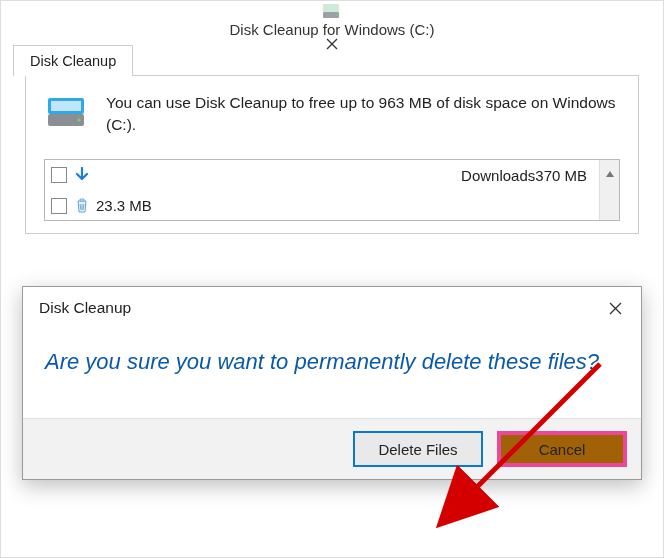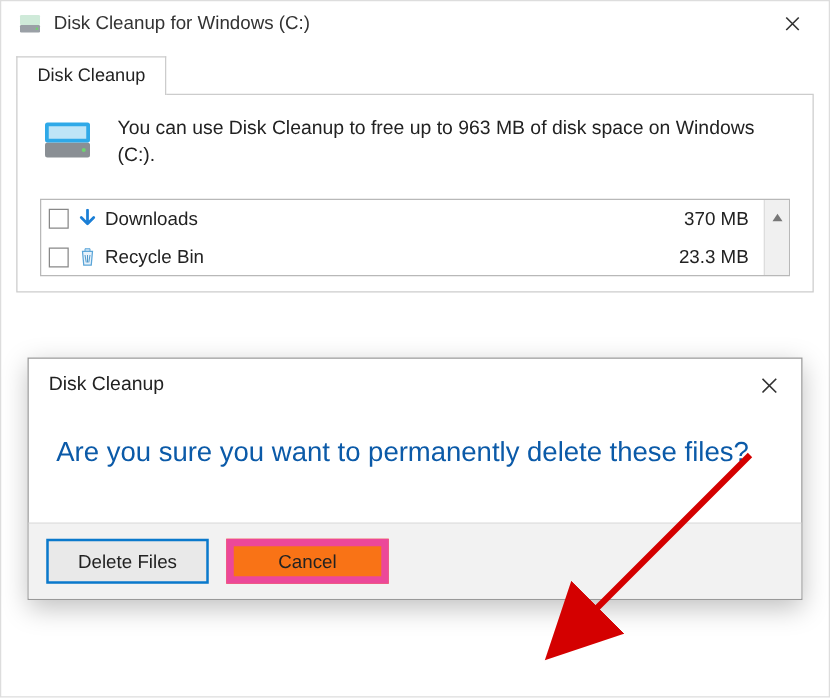--- a/index.html
+++ b/index.html
@@ -1,55 +1,55 @@
 <!DOCTYPE html>
 <html><head>
 <meta charset="utf-8">
 <style>
 * { box-sizing: border-box; margin: 0; padding: 0; font-family: "Segoe UI", Tahoma, sans-serif; }
 body { width: 664px; height: 558px; background: #fff; position: relative; overflow: hidden; }
 
 
 .main-window { width: 664px; height: 558px; border: 1px solid #ddd; background: #fff; position: relative; }
-.titlebar { height: 35px; display: flex; align-items: center; padding: 0 6px; }
+.titlebar { height: 35px; display: flex; align-items: center; padding: 0 6px; flex-direction: column; }
 .titlebar .icon { width: 22px; height: 22px; margin: 0 8px 0 6px; display: flex; align-items: center; justify-content: center; }
 .titlebar .title { flex: 1; font-size: 15px; color: #333; }
 .titlebar .close { width: 46px; height: 30px; display: flex; align-items: center; justify-content: center; font-size: 16px; color: #333; cursor: pointer; }
 
 .tab-strip { margin: 8px 0 0 12px; display: flex; }
 .tab { border: 1px solid #ccc; border-bottom: none; background: #fff; padding: 7px 16px; font-size: 14.5px; color: #222; position: relative; top: 1px; }
 
-.tab-panel { margin: 0 12px; border: 1px solid #ccc; padding: 16px 18px 12px 18px; background: #fff; }
+.tab-panel { margin: 0 24px; border: 1px solid #ccc; padding: 16px 18px 12px 18px; background: #fff; }
 
 .info-row { display: flex; gap: 16px; margin-bottom: 24px; }
 .drive-icon { width: 46px; height: 40px; flex: 0 0 46px; }
 .info-text { font-size: 15.5px; color: #222; line-height: 1.4; }
 
 .files-label { font-size: 15px; color: #222; margin-bottom: 6px; }
 
 .file-listbox { border: 1px solid #b8b8b8; height: 62px; display: flex; background: #fff; }
 .file-rows { flex: 1; }
-.file-row { display: flex; align-items: center; height: 30px; padding: 0 6px; }
+.file-row { display: flex; align-items: center; height: 30px; padding: 0 6px; text-align: right; }
 .file-row + .file-row { border-top: 1px solid transparent; }
 .chk { width: 16px; height: 16px; border: 1px solid #888; margin-right: 6px; background: #fff; }
 .row-icon { width: 18px; height: 18px; margin-right: 5px; display: flex; align-items: center; justify-content: center; }
 .row-name { flex: 1; font-size: 15px; color: #222; }
 .row-size { font-size: 15px; color: #222; padding-right: 6px; }
 .scrollbar { width: 20px; background: #f0f0f0; display: flex; flex-direction: column; border-left: 1px solid #ddd; }
 .scroll-up { height: 28px; display: flex; align-items: center; justify-content: center; font-size: 12px; color: #555; }
 
 
 .dialog { position: absolute; left: 22px; top: 286px; width: 620px; background: #fff; border: 1px solid #999; box-shadow: 0 6px 20px rgba(0,0,0,0.25); }
 .dialog-titlebar { height: 42px; display: flex; align-items: center; padding: 0 4px 0 16px; }
 .dialog-titlebar .dtitle { flex: 1; font-size: 15.5px; color: #222; }
 .dialog-titlebar .dclose { width: 44px; height: 30px; display: flex; align-items: center; justify-content: center; font-size: 17px; color: #333; cursor: pointer; }
-.dialog-body { padding: 16px 39px 40px 22px; }
+.dialog-body { padding: 16px 39px 40px 22px; font-style: italic; }
 .dialog-body .msg { font-size: 22px; color: #0b5aa8; line-height: 1.5; }
-.dialog-buttons { background: #f2f2f2; padding: 12px 14px; display: flex; gap: 14px; border-top: 1px solid #e0e0e0; }
-.btn { min-width: 130px; height: 36px; border: 6px solid #ec4899; background: #f97316; font-size: 15px; color: #222; cursor: pointer; }
+.dialog-buttons { background: #f2f2f2; padding: 12px 14px; display: flex; justify-content: flex-end; gap: 14px; border-top: 1px solid #e0e0e0; }
+.btn { min-width: 130px; height: 36px; border: 4px solid #ec4899; background: #a16207; font-size: 15px; color: #222; cursor: pointer; }
 .btn.primary { border: 2px solid #0a79cc; background: #e9e9e9; }
 
 
 .arrow-annot { position: absolute; left: 430px; top: 354px; pointer-events: none; }
 
 </style>
 </head>
 <body>
 
 <div class="main-window">
@@ -101,21 +101,20 @@
         </div>
         <div class="file-row">
           <div class="chk"></div>
           <span class="row-icon">
             <svg width="16" height="16" viewBox="0 0 16 16">
               <path d="M4 3 L12 3 L11 14 L5 14 Z" fill="#e8f2fb" stroke="#5aa5d8" stroke-width="1"></path>
               <path d="M6 1 L10 1 L10 3 L6 3 Z" fill="#cfe6f7" stroke="#5aa5d8" stroke-width="0.8"></path>
               <path d="M6 6 L7 12 M8 6 L8 12 M10 6 L9 12" stroke="#3a8cc2" stroke-width="0.7"></path>
             </svg>
           </span>
-          <span class="row-name">Recycle Bin</span>
           <span class="row-size">23.3 MB</span>
         </div>
       </div>
       <div class="scrollbar">
         <div class="scroll-up">
           <svg width="10" height="8" viewBox="0 0 10 8">
               <path d="M5 1 L9 7 L1 7 Z" fill="#777"></path>
             </svg>
         </div>
       </div>

